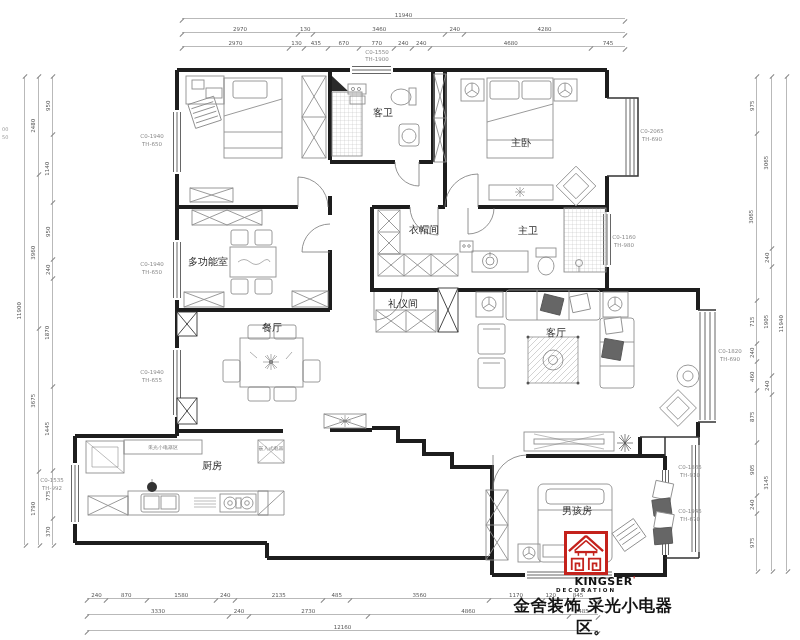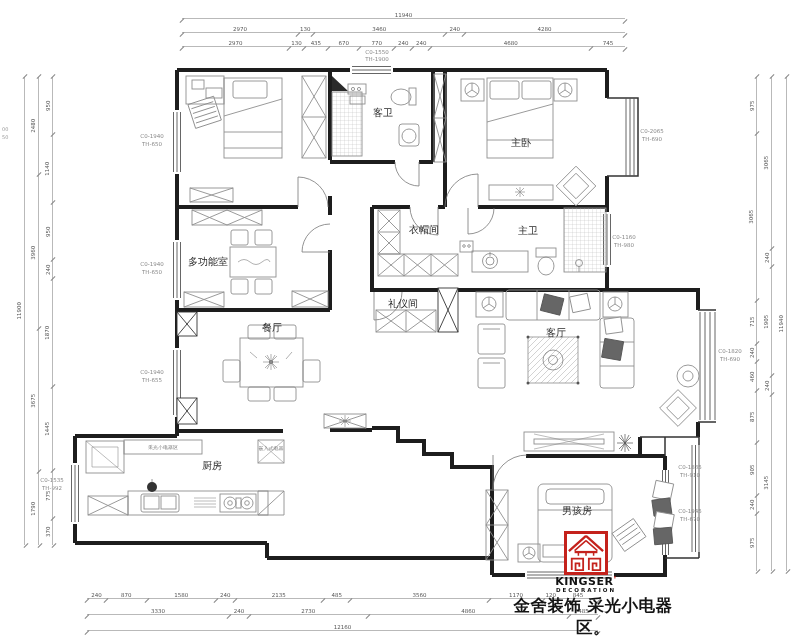--- a/index.html
+++ b/index.html
@@ -25,21 +25,21 @@
   .dim.v .seg::before{content:"";position:absolute;right:-3.5px;top:-1px;width:6px;height:1px;
               background:#8a8a8a;transform:rotate(-45deg);}
   .dim.v::after{content:"";position:absolute;right:-3.5px;bottom:-1px;width:6px;height:1px;
               background:#8a8a8a;transform:rotate(-45deg);}
   .dim i{font-style:normal;font-size:5.5px;line-height:1;color:#555;white-space:nowrap;
          transform:translateY(-0.5px);}
   .dim.v i{transform:rotate(-90deg);}
   
   .logo-box{position:absolute;left:564px;top:531px;width:38px;height:38px;
             border:3px solid #c4221c;background:#fff;}
-  .brand{position:absolute;left:536px;top:575px;width:100px;text-align:center;
+  .brand{position:absolute;left:536px;top:575px;width:100px;text-align:right;
          font-size:11px;font-weight:bold;letter-spacing:0.5px;color:#121212;}
   .brand .mark{color:#c4221c;font-size:9px;vertical-align:top;}
   .brand-sub{position:absolute;left:536px;top:587px;width:100px;text-align:center;
          font-size:5.5px;font-weight:bold;letter-spacing:2px;color:#121212;}
   .slogan{position:absolute;left:498px;top:595px;width:190px;text-align:center;
           font-size:16.5px;font-weight:bold;color:#141414;
           font-family:"DejaVu Serif",serif;letter-spacing:0.5px;}
 </style>
 </head>
 <body>

